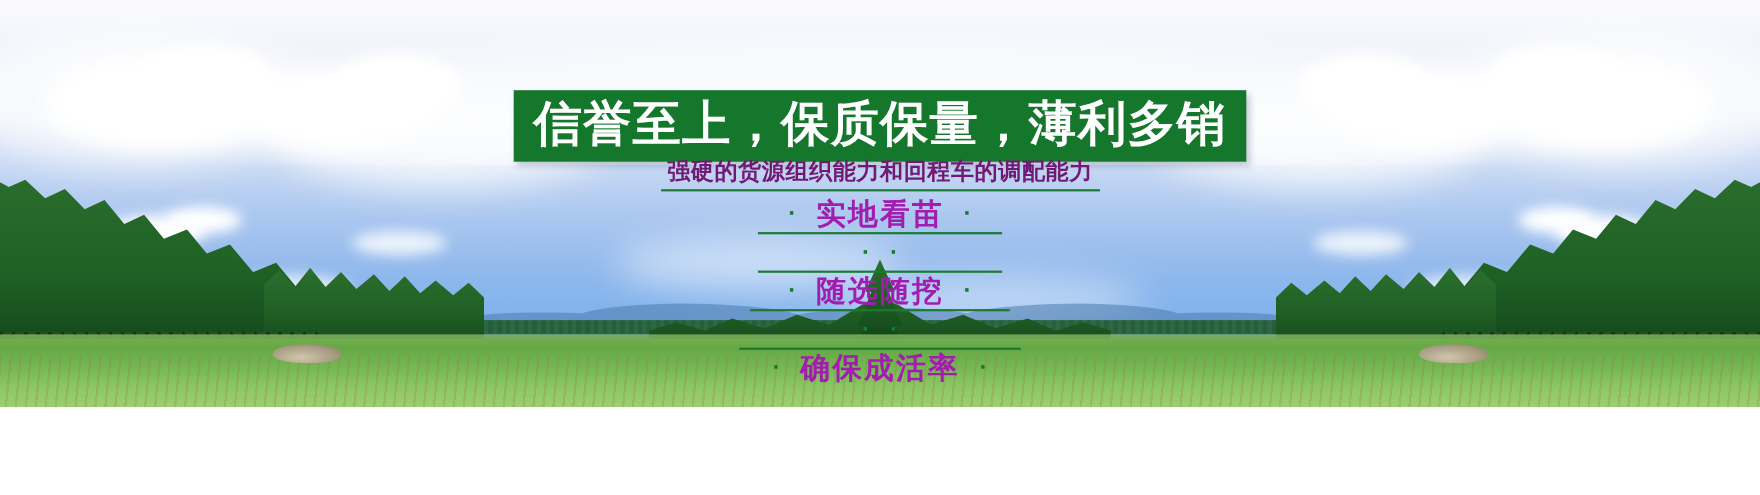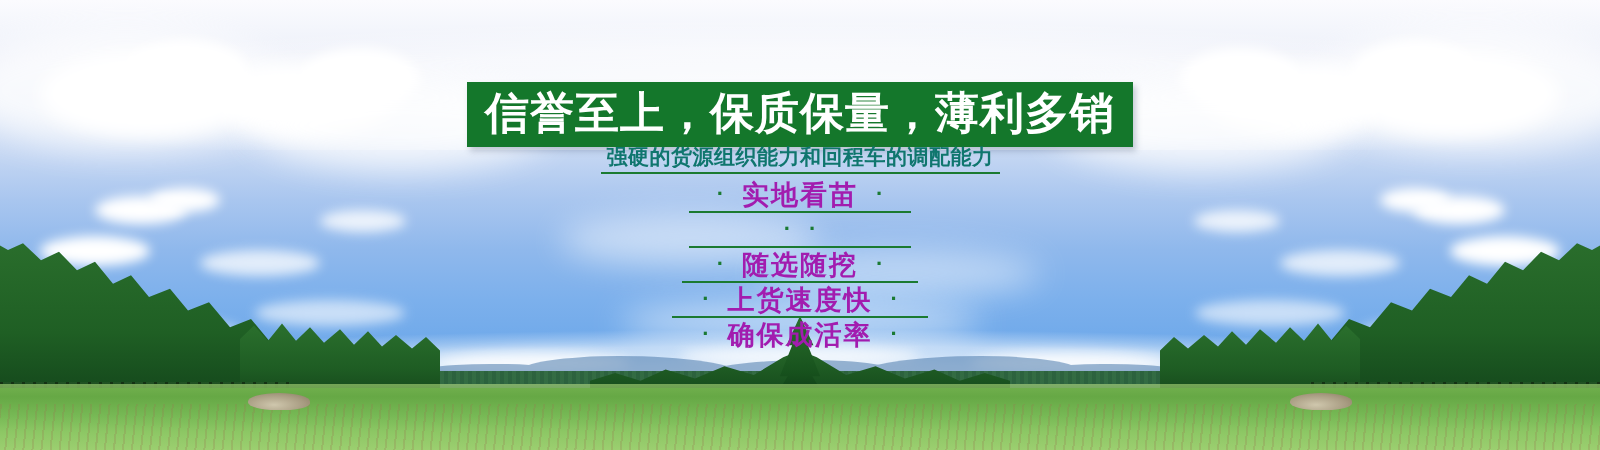--- a/index.html
+++ b/index.html
@@ -1,20 +1,20 @@
 <!DOCTYPE html>
 <html><head>
 <meta charset="utf-8">
 <style>
   html,body{margin:0;padding:0;background:#fff;}
   body{font-family:"Liberation Sans","DejaVu Sans",sans-serif;}
 
   .banner{
     position:relative;
-    width:1600px;height:450px;
+    width:1600px;height:370px;
     overflow:hidden;
     background:#e9eef8;
   }
 
   
   .sky{
     position:absolute;inset:0;
     background:
       linear-gradient(to bottom,
         #fbfbfe 0px,
@@ -110,21 +110,21 @@
     letter-spacing:1px;
     box-shadow:3px 4px 6px rgba(40,60,90,.25);
     white-space:nowrap;
   }
 
   .subtitle-wrap{
     position:absolute;left:0;top:145px;width:100%;text-align:center;
   }
   .subtitle{
     display:inline-block;
-    color:#0f766e;
+    color:#701a75;
     font-size:21px;
     font-weight:bold;
     line-height:1.15;
     letter-spacing:.5px;
     padding:0 6px 3px 6px;
     border-bottom:2px solid #1b7a31;
     white-space:nowrap;
   }
 
   .points{
@@ -299,21 +299,20 @@
 
       <div class="point">
         <span class="dot">·</span>
         <span class="ptext">随选随挖</span>
         <span class="dot">·</span>
         <span class="rule" style="width:236px;"></span>
       </div>
 
       <div class="point">
         <span class="dot">·</span>
-        <span class="ptext">上货速度快</span>
         <span class="dot">·</span>
         <span class="rule" style="width:256px;"></span>
       </div>
 
       <div class="point">
         <span class="dot">·</span>
         <span class="ptext">确保成活率</span>
         <span class="dot">·</span>
 
       </div>

